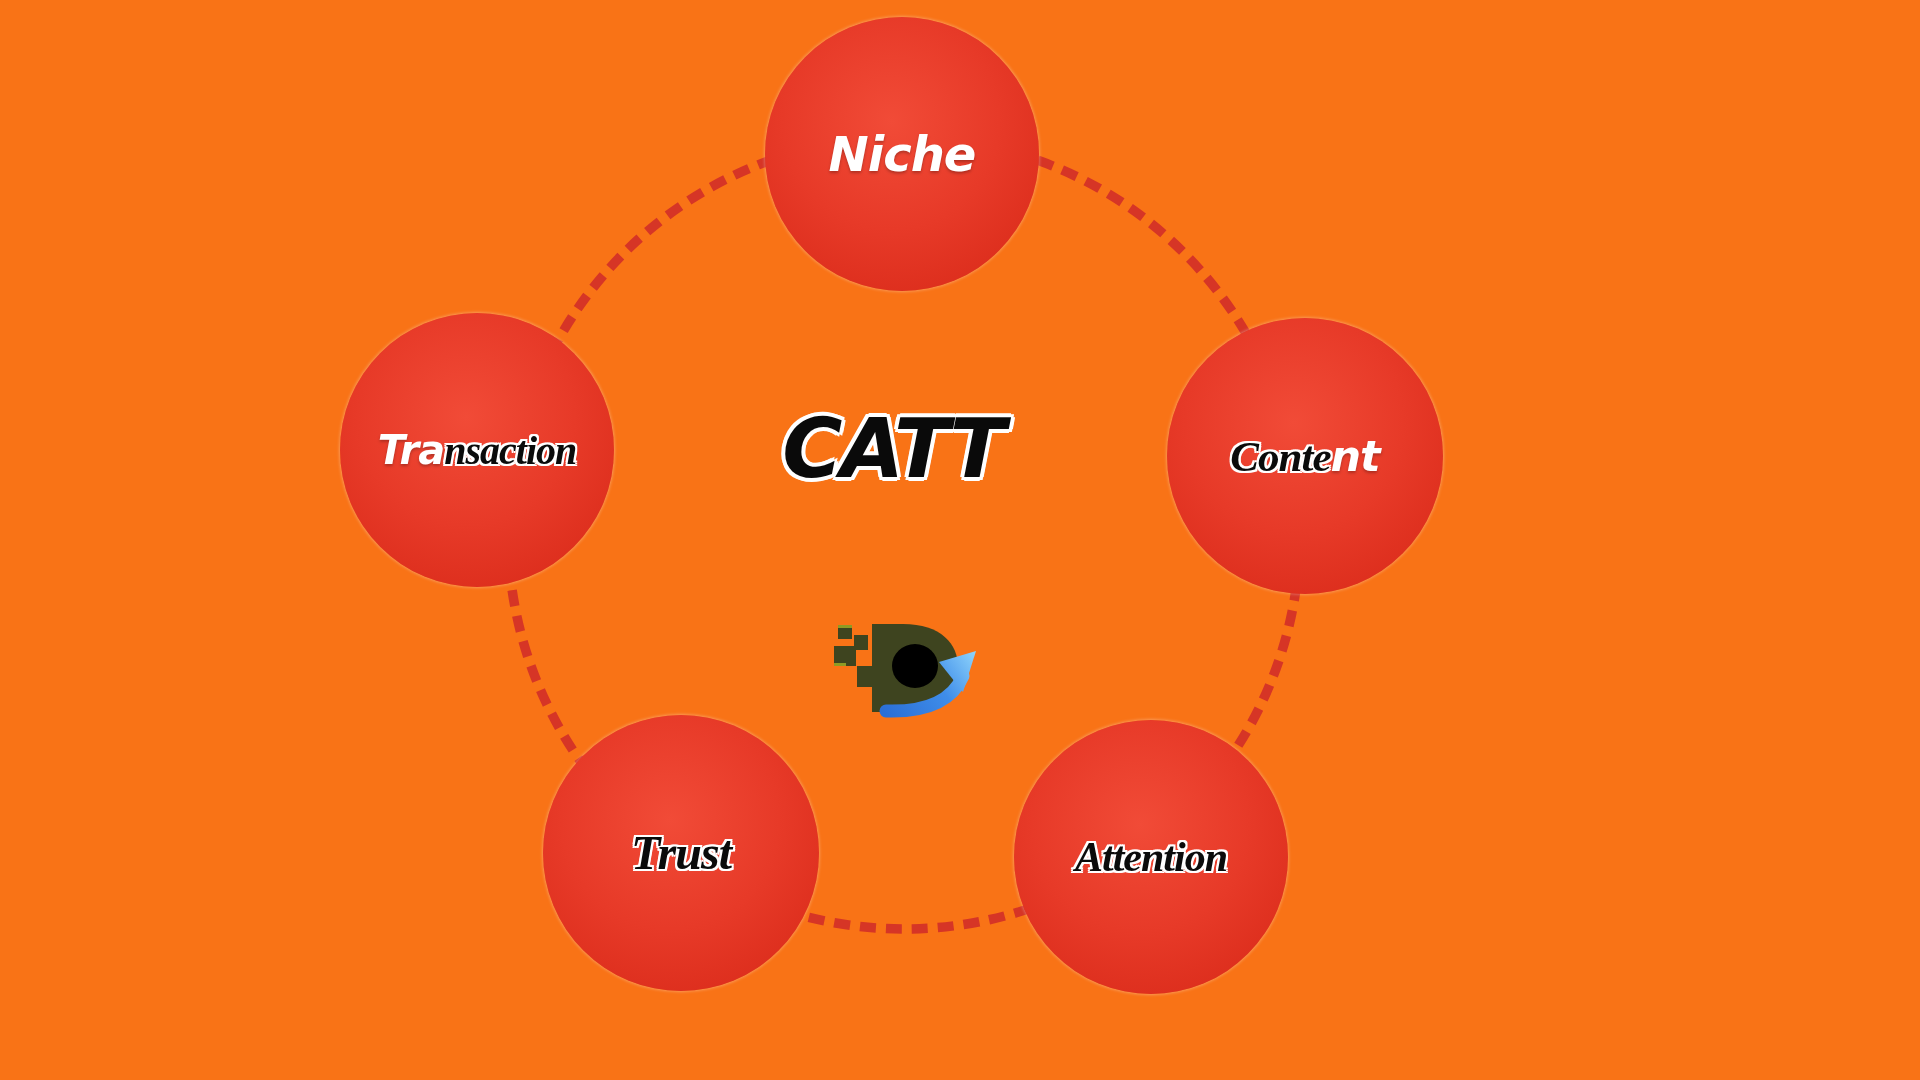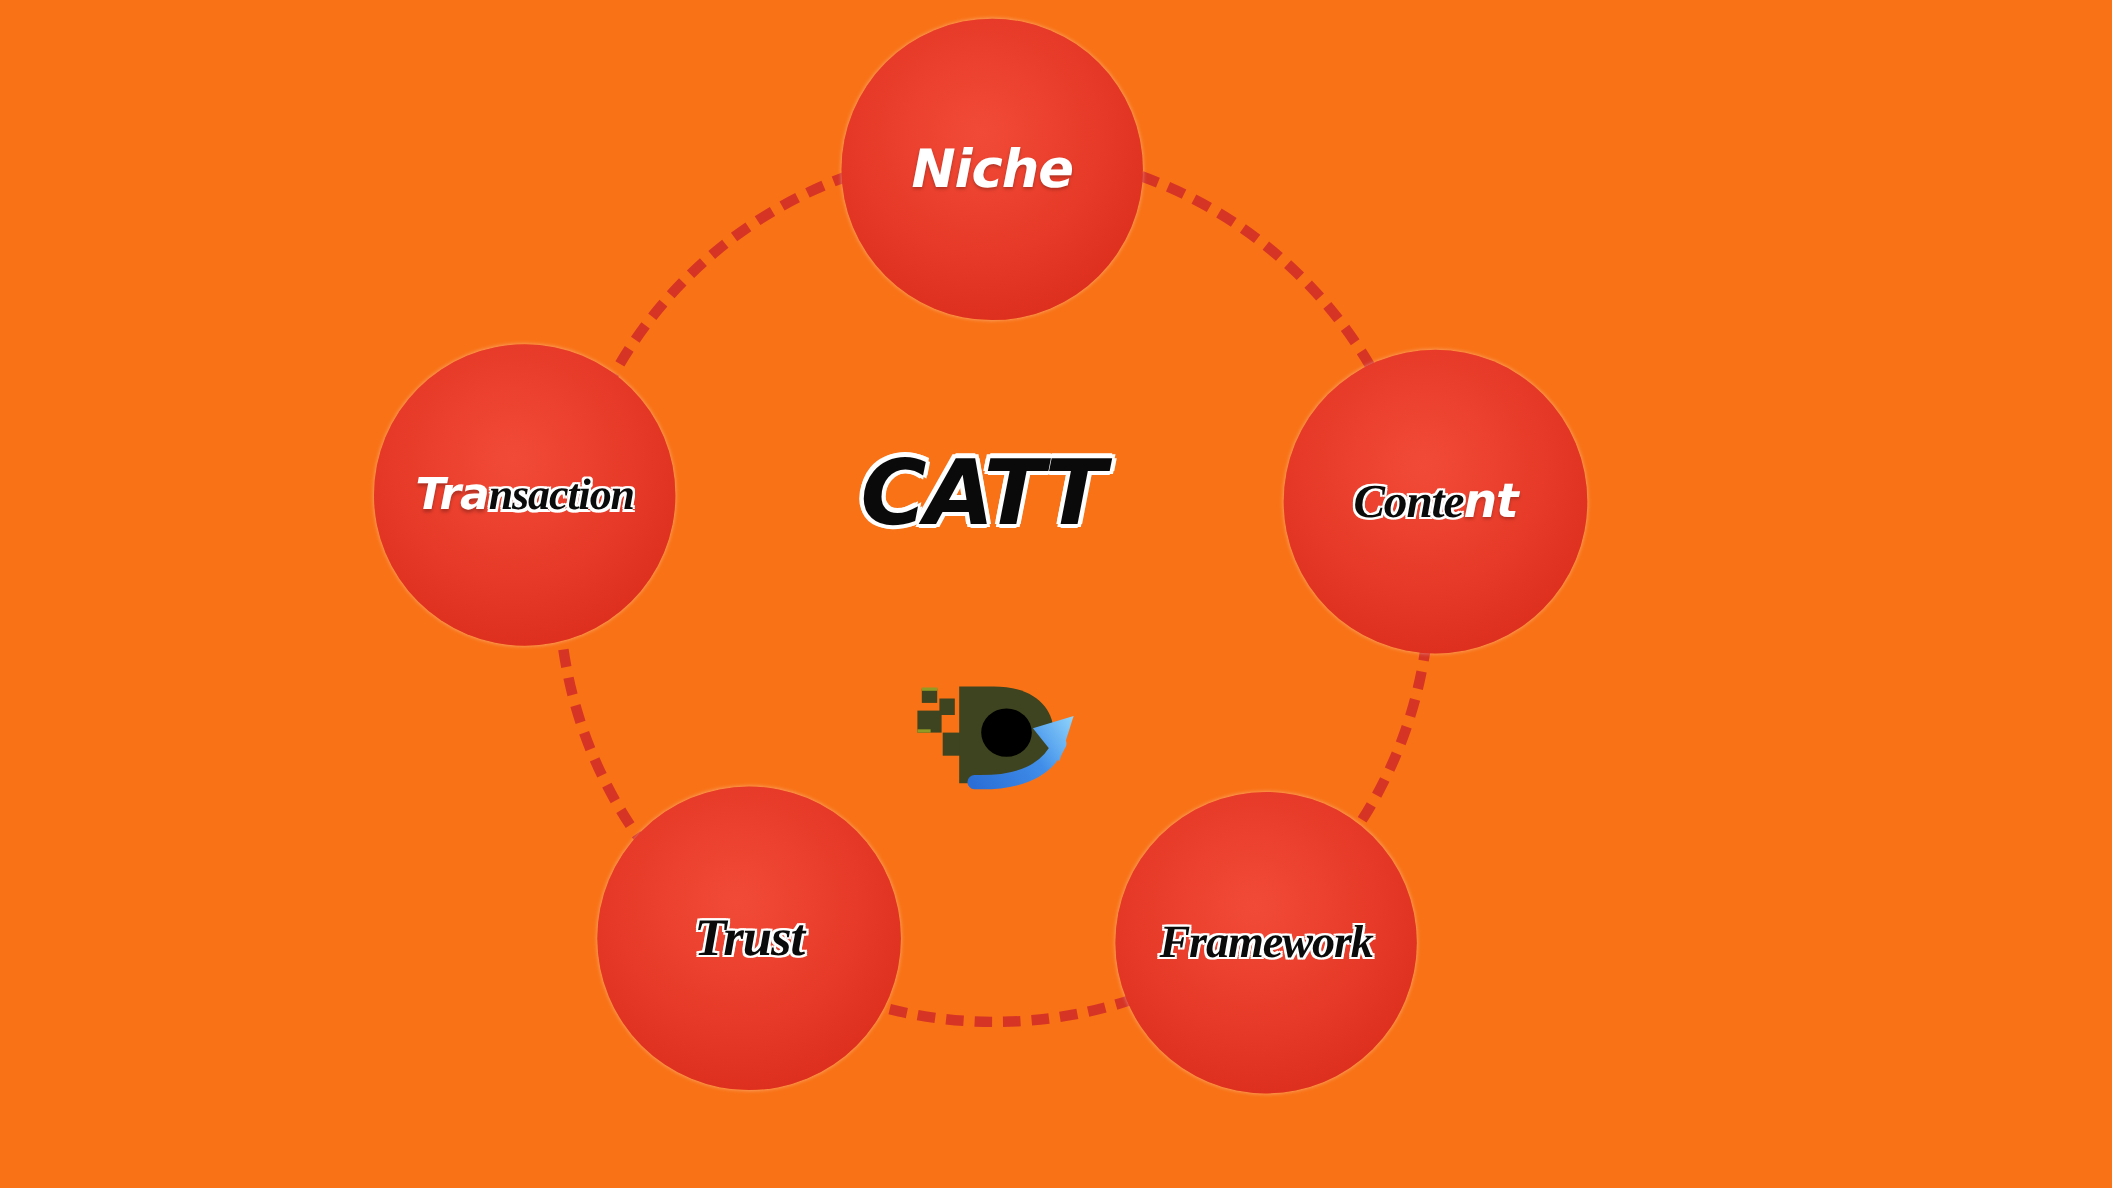--- a/index.html
+++ b/index.html
@@ -86,21 +86,21 @@
         </div>
     </div>
       <div class="circle" style="left: 1167px; top: 318px; height: 276px; width: 276px; text-align: right;">
       <div class="circle-label" style="font-size: 43px;">
           <span class="seg outline">Conte</span>
           <span class="seg solid">nt</span>
         </div>
     </div>
       <div class="circle" style="left: 1014px; top: 720px; height: 274px; width: 274px;">
       <div class="circle-label" style="font-size: 42px;">
-          <span class="seg outline">Framework</span>
+          <span class="seg outline">Attention</span>
         </div>
     </div>
       <div class="circle" style="left: 543px; top: 715px; height: 276px; width: 276px;">
       <div class="circle-label" style="font-size: 48px; align-items: flex-end;">
           <span class="seg outline">Trust</span>
         </div>
     </div>
       <div class="circle" style="left: 340px; top: 313px; height: 274px; width: 274px;">
       <div class="circle-label" style="font-size: 40px;">
           <span class="seg solid">Tra</span>

